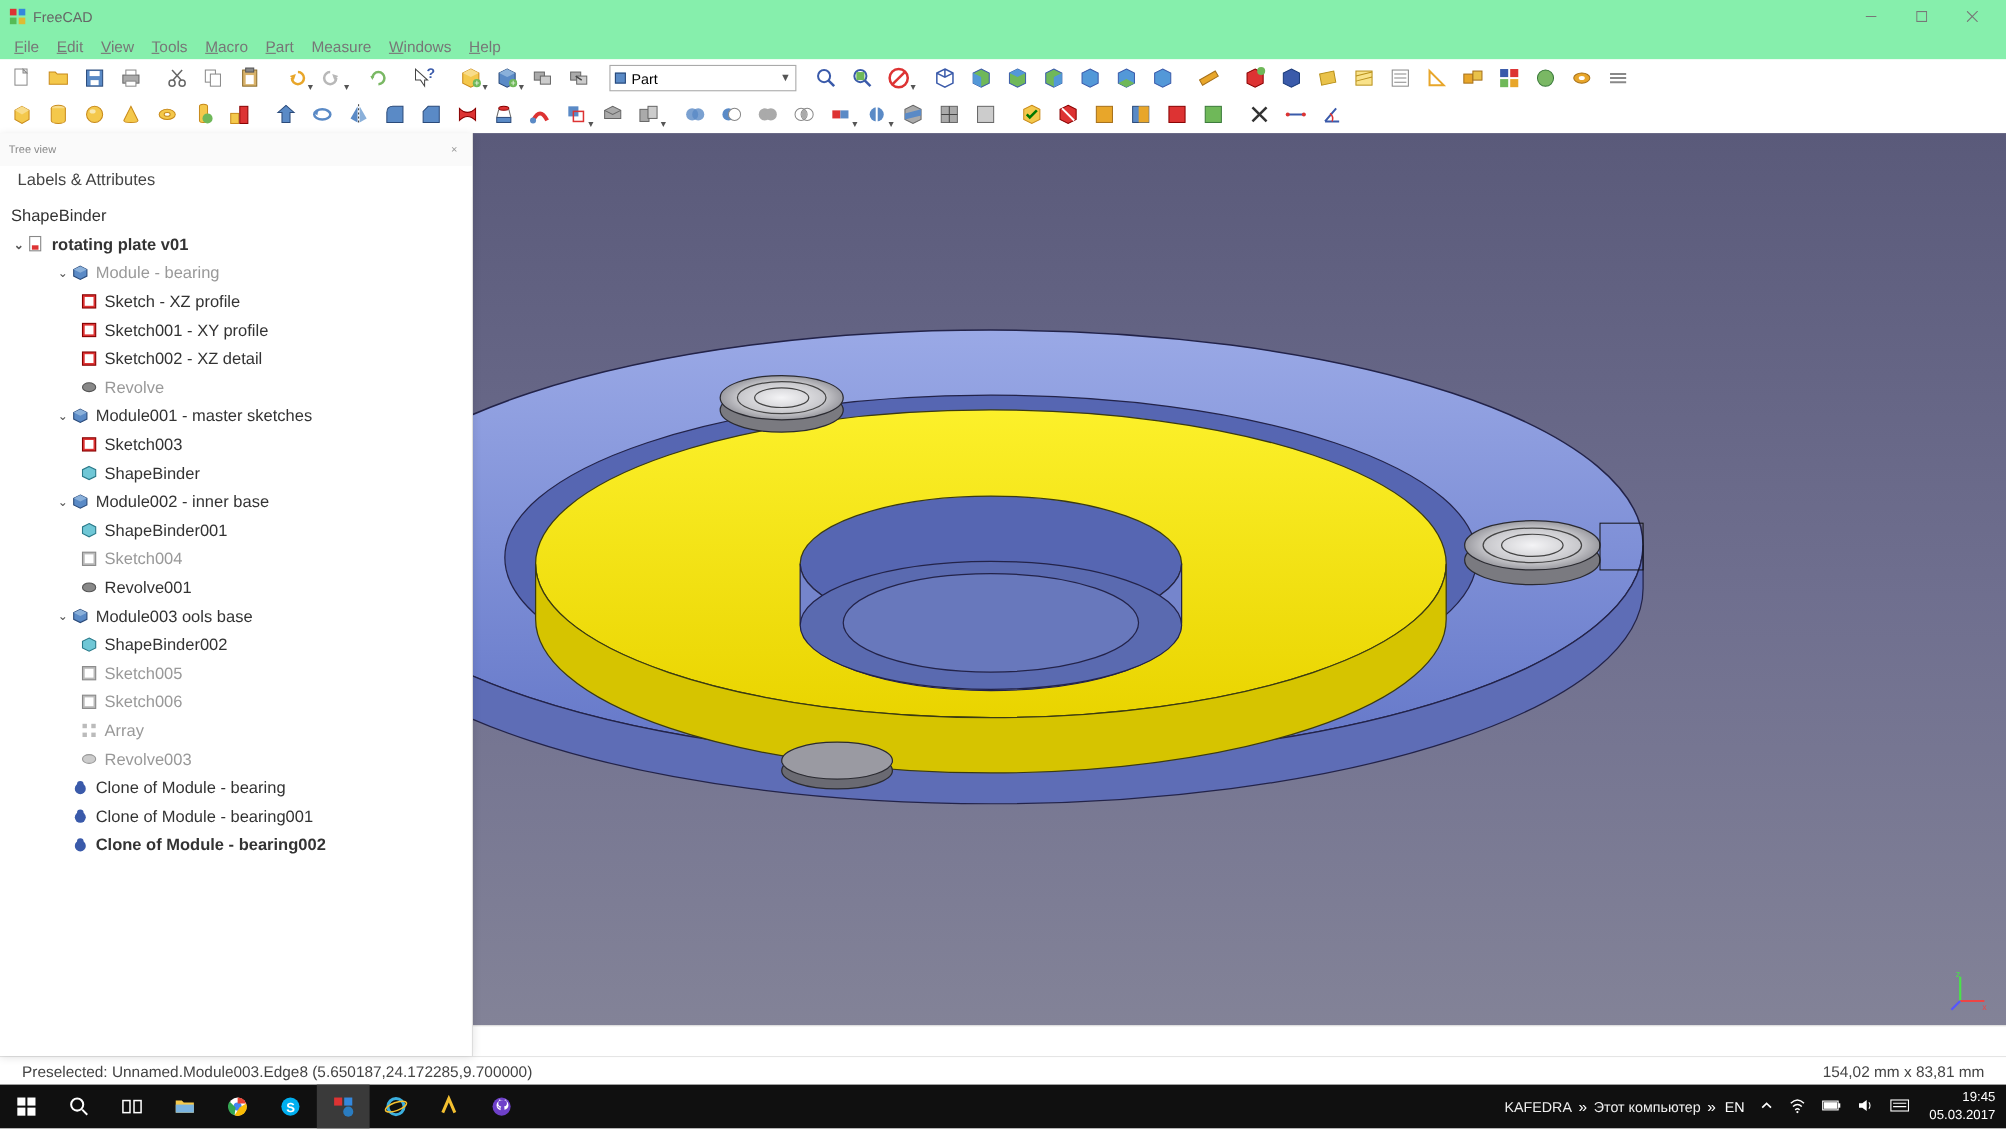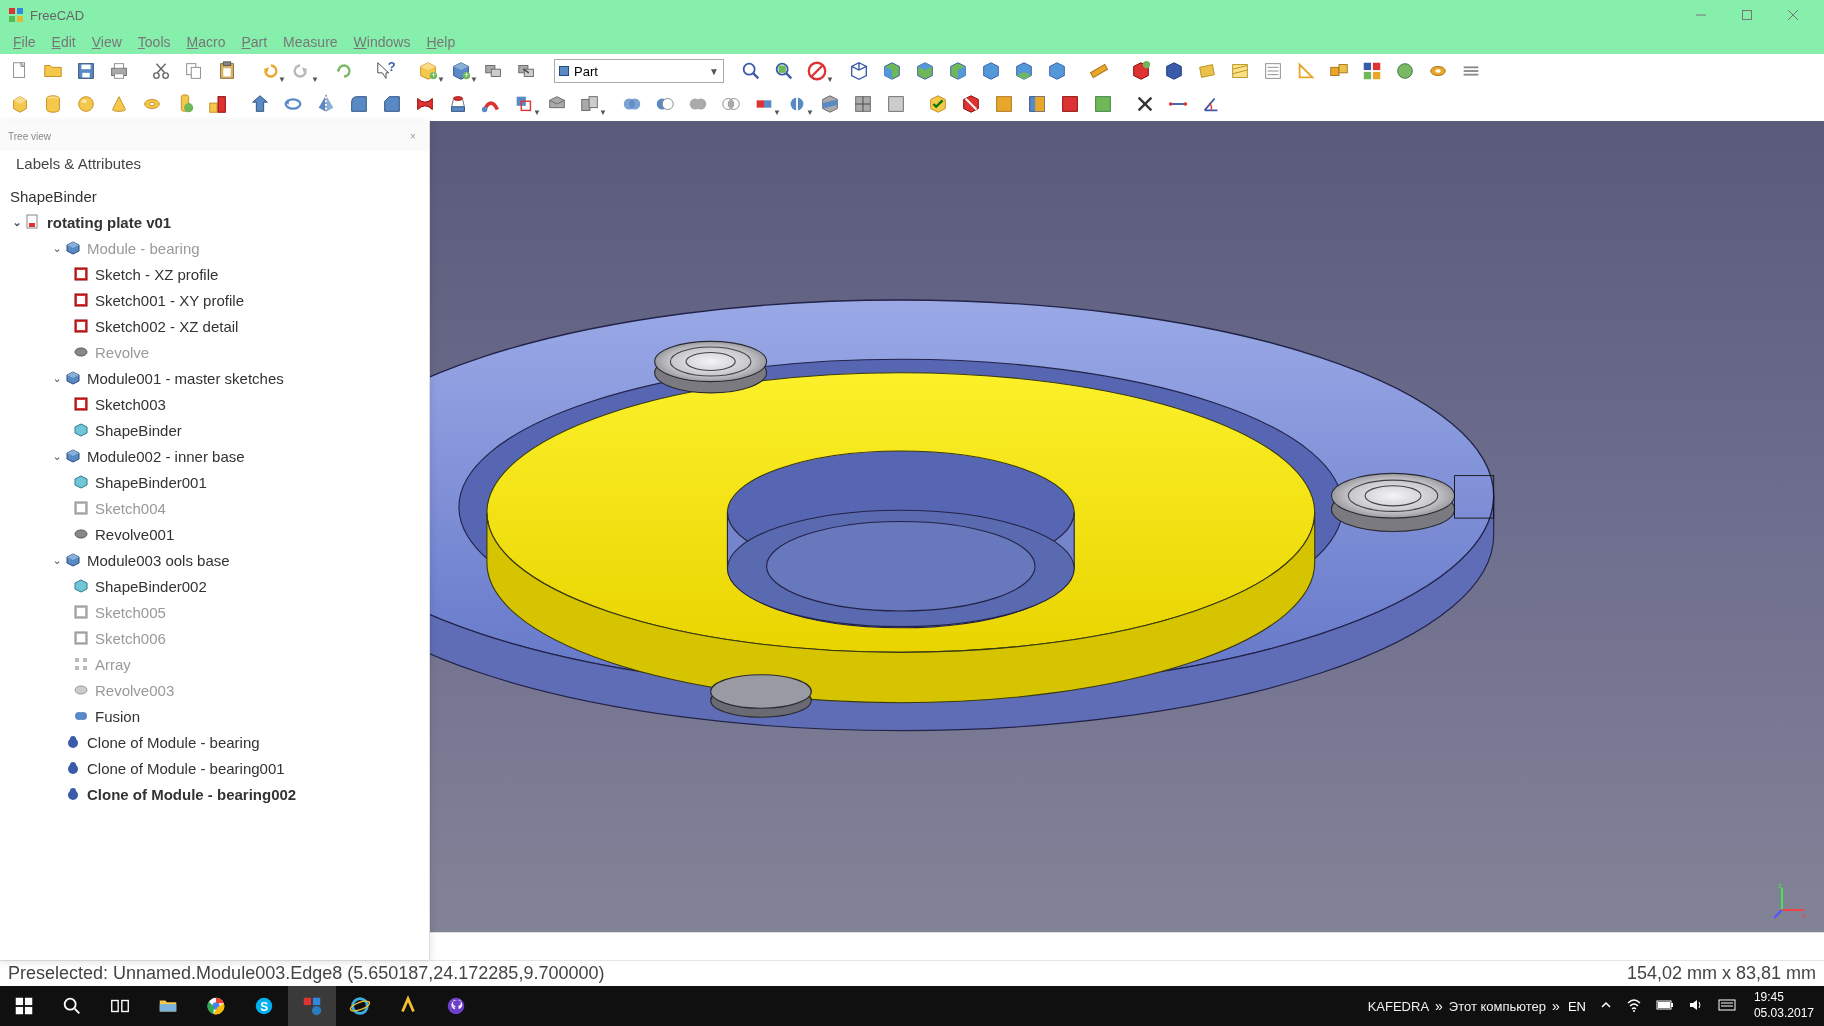--- a/index.html
+++ b/index.html
@@ -51,30 +51,30 @@
 .viewport { flex: 1; background: linear-gradient(180deg, #5a5a7a 0%, #6f6f8f 50%, #848498 100%); position: relative; }
 .viewport svg.scene { width: 100%; height: 100%; display: block; }
 .axis-gizmo { position: absolute; right: 12px; bottom: 40px; width: 40px; height: 40px; }
 
 
 .doc-tabs { height: 28px; display: flex; align-items: center; background: #fff; border-top: 1px solid #ddd; position: absolute; bottom: 0; left: 0; right: 0; padding-left: 6px; }
 .doc-tab { display: flex; align-items: center; gap: 5px; padding: 2px 8px; border: 1px solid #ccc; border-bottom: none; background: #fff; font-size: 14px; }
 .doc-tab .xbtn { width: 14px; height: 14px; background: #e74c3c; border-radius: 2px; display: flex; align-items: center; justify-content: center; color: #fff; font-size: 10px; line-height: 1; }
 
 
-.status { height: 26px; background: #fff; border-top: 1px solid #e5e5e5; display: flex; align-items: center; padding: 0 8px; font-size: 18px; color: #444; }
+.status { height: 26px; background: #fff; border-top: 1px solid #e5e5e5; display: flex; align-items: center; padding: 0 20px; font-size: 14px; color: #444; }
 .status .sp { flex: 1; }
 
 
 .taskbar { height: 40px; background: #101010; display: flex; align-items: center; color: #fff; font-size: 13px; }
 .taskbar .tb-item { width: 48px; height: 40px; display: flex; align-items: center; justify-content: center; }
 .taskbar .tb-item svg { width: 22px; height: 22px; }
 .taskbar .tb-sep { flex: 1; }
 .taskbar .tray { display: flex; align-items: center; gap: 14px; padding: 0 8px; }
-.taskbar .clock { text-align: left; padding: 0 10px; font-size: 12px; line-height: 1.3; }
+.taskbar .clock { text-align: right; padding: 0 10px; font-size: 12px; line-height: 1.3; }
 .taskbar .lang { font-size: 13px; }
 .taskbar .tbtxt { font-size: 13px; color: #eee; padding: 0 6px; }
 .taskbar .chev { font-size: 14px; }
 </style>
 </head>
 <body>
 
 <div class="titlebar">
   <span class="logo">
     <svg viewBox="0 0 16 16">
@@ -771,29 +771,20 @@
             </span>
             <span>Array</span>
           </div>
           <div class="row pad4 grey">
             <span class="icon">
               <svg viewBox="0 0 16 16">
                 <ellipse cx="8" cy="8" rx="6" ry="4" fill="#ccc" stroke="#999"></ellipse>
               </svg>
             </span>
             <span>Revolve003</span>
-          </div>
-          <div class="row pad4">
-            <span class="icon">
-              <svg viewBox="0 0 16 16">
-                <circle cx="6" cy="8" r="4" fill="#5a8ac6"></circle>
-                <circle cx="10" cy="8" r="4" fill="#5a8ac6"></circle>
-              </svg>
-            </span>
-            <span>Fusion</span>
           </div>
           <div class="row pad3">
             <span class="caret"></span>
             <span class="icon">
               <svg viewBox="0 0 16 16">
                 <circle cx="8" cy="9" r="5" fill="#3a5aaa"></circle>
                 <circle cx="8" cy="5" r="3" fill="#3a5aaa"></circle>
               </svg>
             </span>
             <span>Clone of Module - bearing</span>

